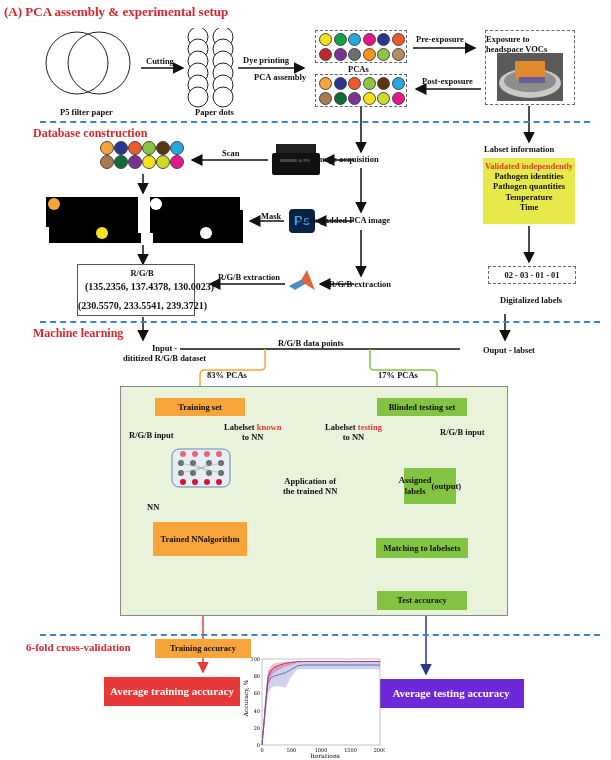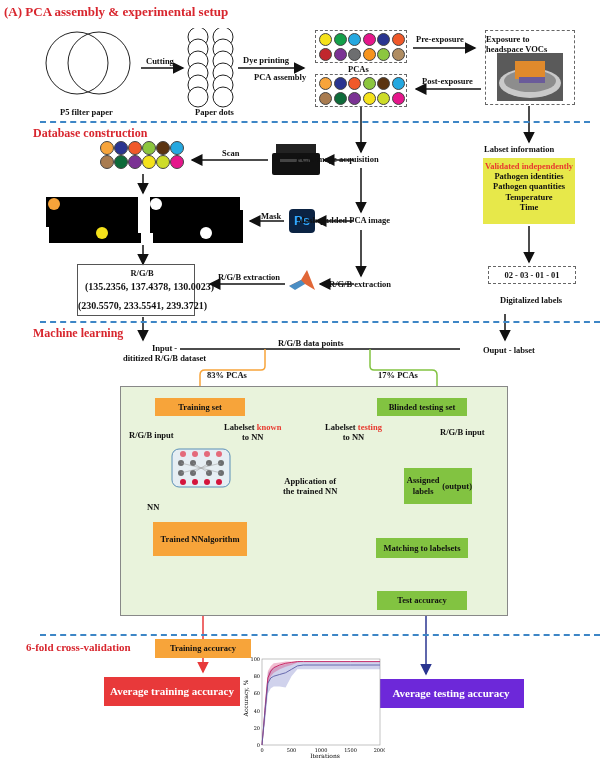--- a/index.html
+++ b/index.html
@@ -255,21 +255,21 @@
       <circle cx="48" cy="34" r="3"></circle>
     </g>
   <g stroke="#999" stroke-width="0.5">
       <line x1="10" y1="15" x2="50" y2="25"></line>
       <line x1="50" y1="15" x2="10" y2="25"></line>
       <line x1="22" y1="15" x2="38" y2="25"></line>
       <line x1="38" y1="15" x2="22" y2="25"></line>
     </g>
 </svg>
 <div class="t" style="left:283px;top:476px;text-align:center;"><span>Application of</span><br><span>the trained NN</span></div>
-<div class="box green" style="left:404px;top:468px;width:68px;height:36px;">
+<div class="box green" style="left:404px;top:468px;width:52px;height:36px;">
     <span>Assigned labels</span>
     <br>
     <span>(output)</span>
   </div>
 <div class="box orange" style="left:153px;top:522px;width:94px;height:34px;">
     <span>Trained NN</span>
     <br>
     <span>algorithm</span>
   </div>
 <div class="box green" style="left:376px;top:538px;width:92px;height:20px;">Matching to labelsets</div>

